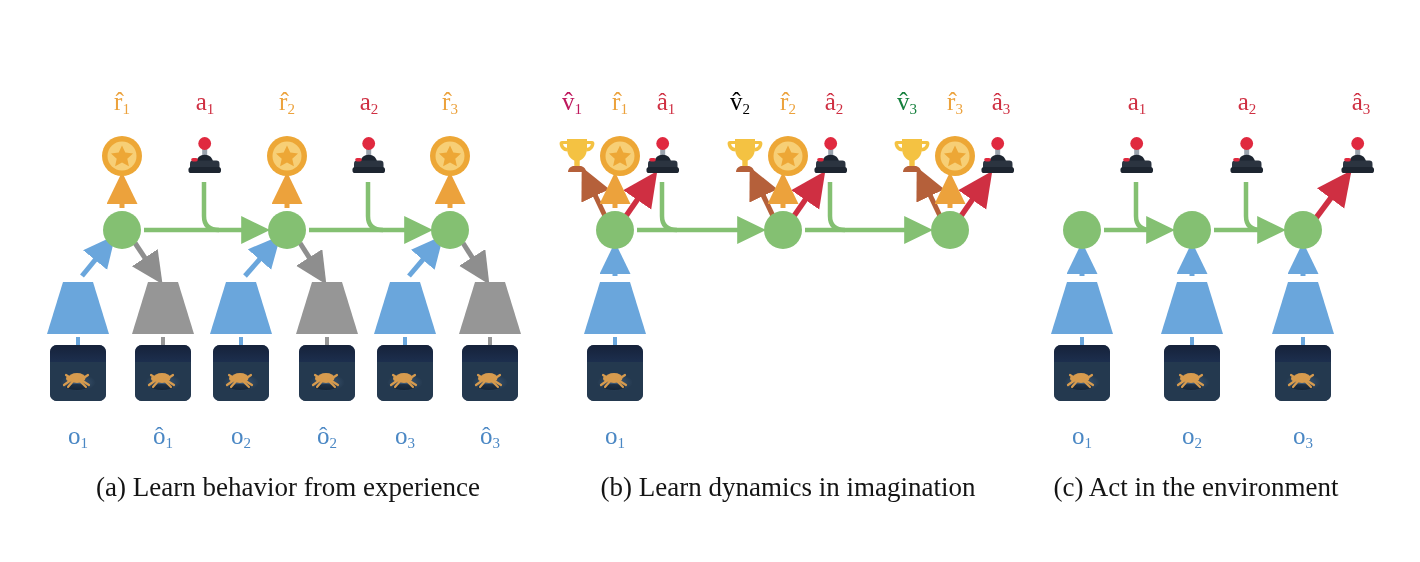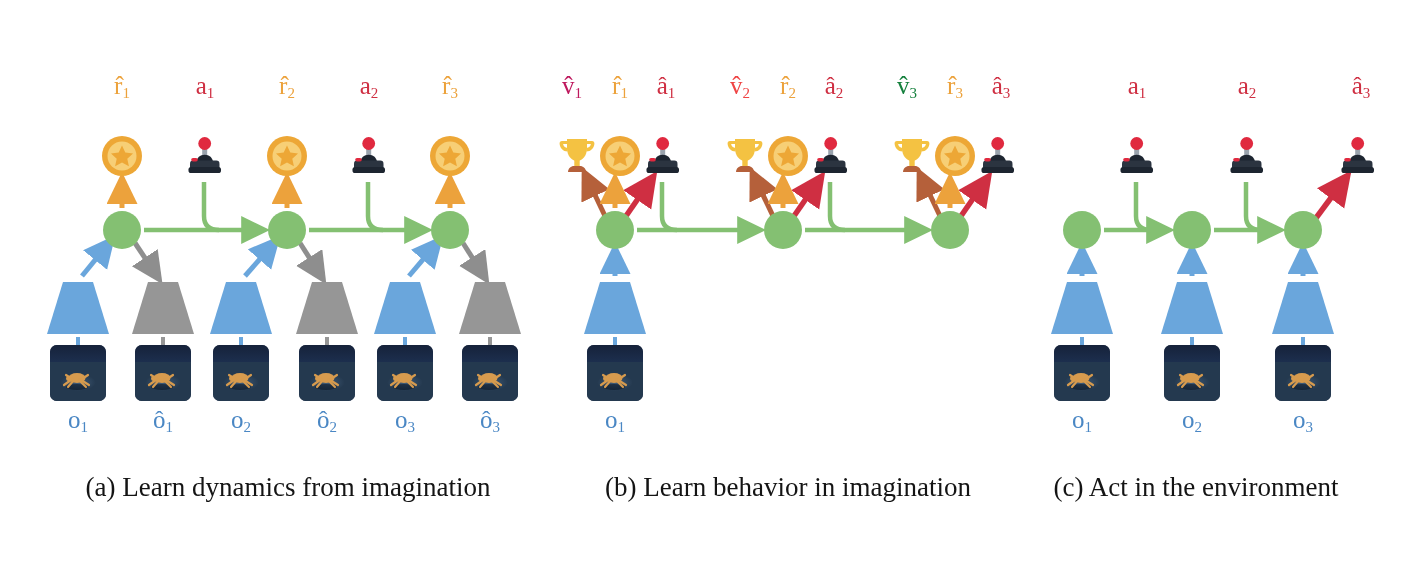--- a/index.html
+++ b/index.html
@@ -1,20 +1,20 @@
 <!DOCTYPE html>
 <html><head>
 <meta charset="utf-8">
 <style>
   html,body{margin:0;padding:0;background:#ffffff;}
   body{width:1420px;height:562px;overflow:hidden;font-family:"Liberation Serif",serif;}
   #stage{position:relative;width:1420px;height:562px;background:#fff;}
 
   .lbl{position:absolute;white-space:nowrap;font-family:"Liberation Serif",serif;
-       font-size:25px;line-height:1;transform:translate(-50%,0);}
+       font-size:25px;line-height:1;transform:translate(-50%,0);margin-top:16px;}
   .lbl .sub{font-size:15px;vertical-align:-0.28em;margin-left:0px;}
   .lbl .hat{position:relative;}
 
   .cap{position:absolute;white-space:nowrap;font-family:"Liberation Serif",serif;
        font-size:27px;color:#141414;transform:translate(-50%,0);}
 
   .node{position:absolute;width:38px;height:38px;border-radius:50%;
         background:#84c072;transform:translate(-50%,-50%);}
 
   .obs{position:absolute;width:56px;height:56px;border-radius:7px;
@@ -279,21 +279,21 @@
           </g>
         </svg>
       </div>
       <div class="lbl" style="left: 490px; top: 407px; color: rgb(74, 135, 196);"><span>ô</span><span class="sub">3</span></div>
       <div class="node" style="left: 615px; top: 230px; background: rgb(132, 192, 114);"></div>
       <div class="node" style="left: 783px; top: 230px; background: rgb(132, 192, 114);"></div>
       <div class="node" style="left: 950px; top: 230px; background: rgb(132, 192, 114);"></div>
       <div class="lbl" style="left: 572px; top: 73px; color: #be185d;"><span class="hat">v̂</span><span class="sub">1</span></div>
       <div class="lbl" style="left: 620px; top: 73px; color: rgb(236, 162, 60);"><span class="hat">r̂</span><span class="sub">1</span></div>
       <div class="lbl" style="left: 666px; top: 73px; color: rgb(207, 47, 66);"><span class="hat">â</span><span class="sub">1</span></div>
-      <div class="lbl" style="left: 740px; top: 73px; color: #ef4444;"><span class="hat">v̂</span><span class="sub">2</span></div>
+      <div class="lbl" style="left: 740px; top: 73px; color: #000000;"><span class="hat">v̂</span><span class="sub">2</span></div>
       <div class="lbl" style="left: 788px; top: 73px; color: rgb(236, 162, 60);"><span class="hat">r̂</span><span class="sub">2</span></div>
       <div class="lbl" style="left: 834px; top: 73px; color: rgb(207, 47, 66);"><span class="hat">â</span><span class="sub">2</span></div>
       <div class="lbl" style="left: 907px; top: 73px; color: #15803d;"><span class="hat">v̂</span><span class="sub">3</span></div>
       <div class="lbl" style="left: 955px; top: 73px; color: rgb(236, 162, 60);"><span class="hat">r̂</span><span class="sub">3</span></div>
       <div class="lbl" style="left: 1001px; top: 73px; color: rgb(207, 47, 66);"><span class="hat">â</span><span class="sub">3</span></div>
       <div class="icon" style="left: 577px; top: 155px; width: 46px; height: 46px;"><svg width="46" height="46" viewBox="0 0 46 46">
           <path d="M13 7 h20 v9 c0 7.5 -4.4 13 -10 13 s-10 -5.5 -10 -13 Z" fill="#f4c242"></path>
           <path d="M13.5 9 h-5.5 c-1.6 0 -2.6 1.3 -2.4 2.9 c0.5 4.3 3.6 7.3 7.9 7.6 v-3.4 c-2.4 -0.4 -4.1 -2 -4.4 -4.1 h4.4 Z" fill="#f4c242"></path>
           <path d="M32.5 9 h5.5 c1.6 0 2.6 1.3 2.4 2.9 c-0.5 4.3 -3.6 7.3 -7.9 7.6 v-3.4 c2.4 -0.4 4.1 -2 4.4 -4.1 h-4.4 Z" fill="#f4c242"></path>
           <rect x="20.3" y="28" width="5.4" height="6" fill="#f4c242"></rect>
@@ -467,17 +467,17 @@
             <path d="M21,35 L14,40" stroke="#d79b4e" stroke-width="2.2" stroke-linecap="round" fill="none"></path>
             <path d="M24,35 L18,42" stroke="#d79b4e" stroke-width="2.2" stroke-linecap="round" fill="none"></path>
             <path d="M31,35 L39,40" stroke="#d79b4e" stroke-width="2.2" stroke-linecap="round" fill="none"></path>
             <path d="M29,35 L36,42" stroke="#d79b4e" stroke-width="2.2" stroke-linecap="round" fill="none"></path>
             <path d="M22,34 L16,30" stroke="#d79b4e" stroke-width="2.2" stroke-linecap="round" fill="none"></path>
             <path d="M32,34 L38,30" stroke="#d79b4e" stroke-width="2.2" stroke-linecap="round" fill="none"></path>
           </g>
         </svg>
       </div>
       <div class="lbl" style="left: 1303px; top: 407px; color: rgb(74, 135, 196);"><span>o</span><span class="sub">3</span></div>
-      <div class="cap" style="left: 288px; top: 472px; color: rgb(20, 20, 20);">(a) Learn dynamics from imagination</div>
-      <div class="cap" style="left: 788px; top: 472px; color: rgb(20, 20, 20);">(b) Learn behavior in imagination</div>
+      <div class="cap" style="left: 288px; top: 472px; color: rgb(20, 20, 20);">(a) Learn behavior from experience</div>
+      <div class="cap" style="left: 788px; top: 472px; color: rgb(20, 20, 20);">(b) Learn dynamics in imagination</div>
       <div class="cap" style="left: 1196px; top: 472px; color: rgb(20, 20, 20);">(c) Act in the environment</div>
     </div>
 </div>
 
 </body></html>

